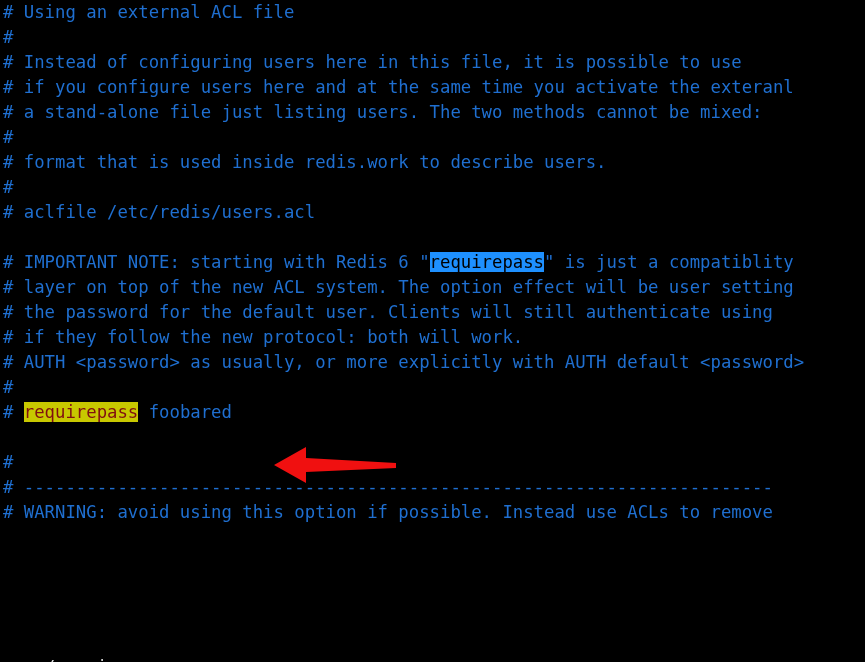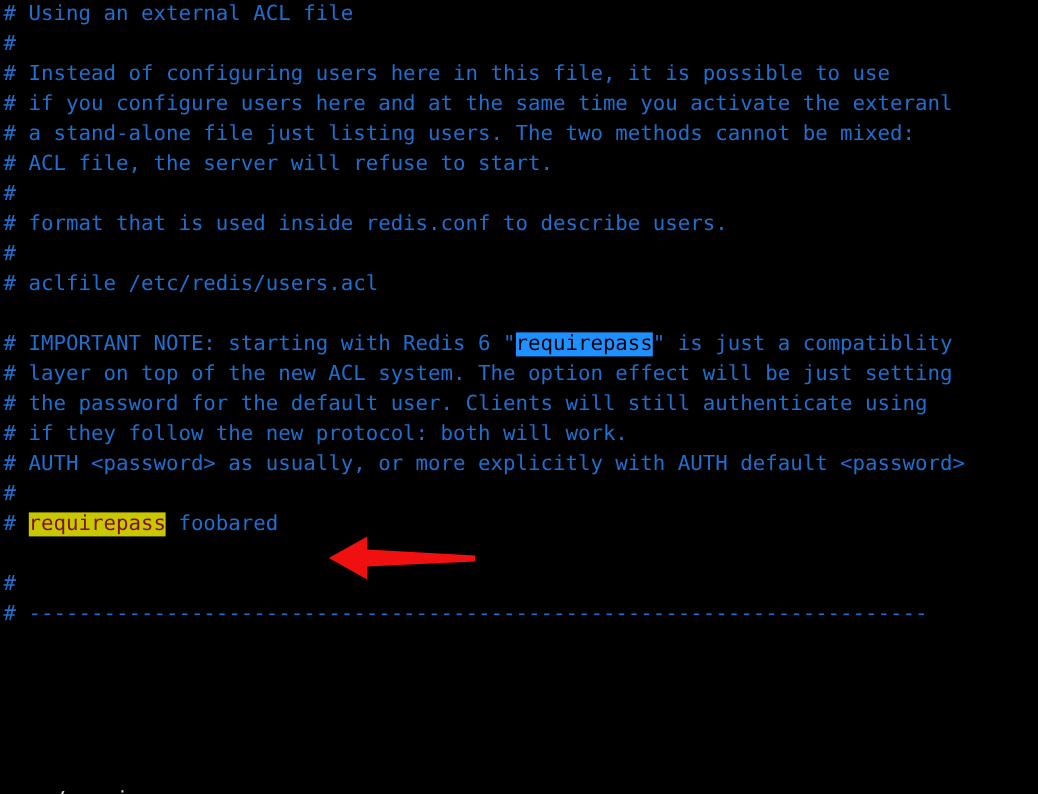--- a/index.html
+++ b/index.html
@@ -84,36 +84,36 @@
 <body>
 
 <div id="terminal">
 
   <div id="buffer">
       <div class="row"># Using an external ACL file</div>
       <div class="row">#</div>
       <div class="row"># Instead of configuring users here in this file, it is possible to use</div>
       <div class="row"># if you configure users here and at the same time you activate the exteranl</div>
       <div class="row"># a stand-alone file just listing users. The two methods cannot be mixed:</div>
-      <div class="row"># ACL file, the server will refuse to start.</div>
       <div class="row">#</div>
-      <div class="row"># format that is used inside redis.conf to describe users.</div>
+      <div class="row"># format that is used inside redis.work to describe users.</div>
       <div class="row">#</div>
       <div class="row"># aclfile /etc/redis/users.acl</div>
       <div class="row blank">&nbsp;</div>
       <div class="row"><span># IMPORTANT NOTE: starting with Redis 6 "</span><span class="match-current">requirepass</span><span>" is just a compatiblity</span></div>
-      <div class="row"># layer on top of the new ACL system. The option effect will be just setting</div>
+      <div class="row"># layer on top of the new ACL system. The option effect will be user setting</div>
       <div class="row"># the password for the default user. Clients will still authenticate using</div>
       <div class="row"># if they follow the new protocol: both will work.</div>
       <div class="row"># AUTH &lt;password&gt; as usually, or more explicitly with AUTH default &lt;password&gt;</div>
       <div class="row">#</div>
       <div class="row"><span># </span><span class="match-other">requirepass</span><span> foobared</span></div>
       <div class="row blank">&nbsp;</div>
       <div class="row">#</div>
       <div class="row"># ------------------------------------------------------------------------</div>
+      <div class="row"># WARNING: avoid using this option if possible. Instead use ACLs to remove</div>
     </div>
 
   <div id="annotation-arrow">
     <svg width="125" height="44" viewBox="0 0 125 44" xmlns="http://www.w3.org/2000/svg">
       <polygon points="2,22 34,4 34,15 124,20 124,25 34,29 34,40" fill="#f01010"></polygon>
     </svg>
   </div>
 
   <div id="cmdline">
     <span class="cmdtext">/requirepass</span>

